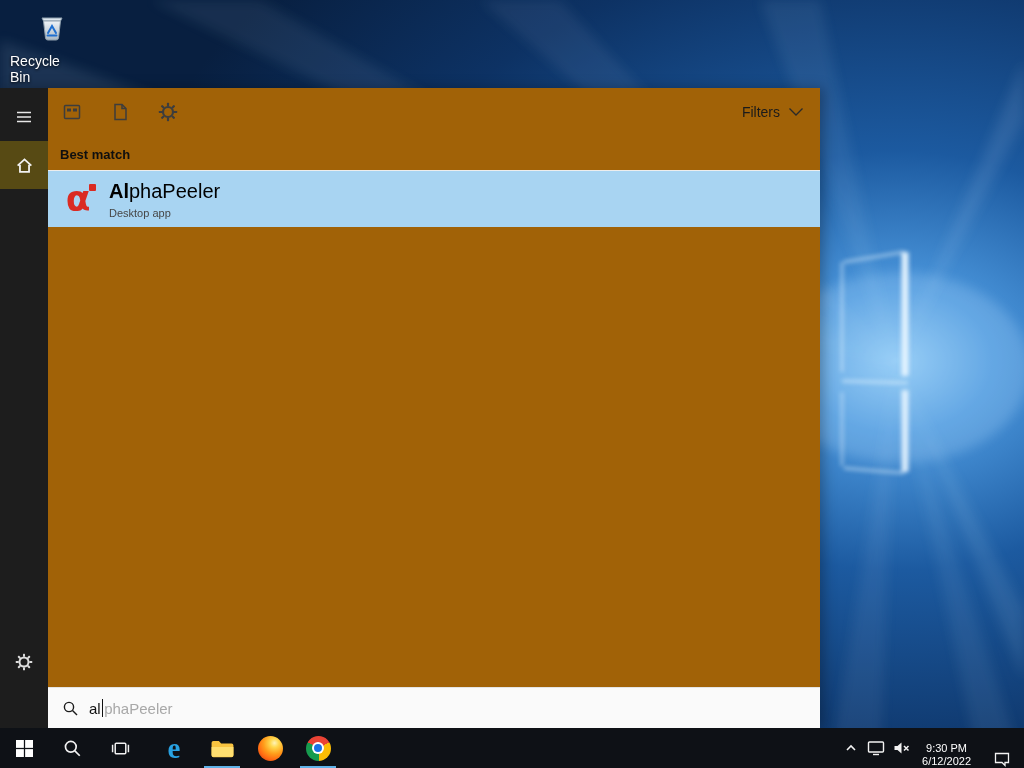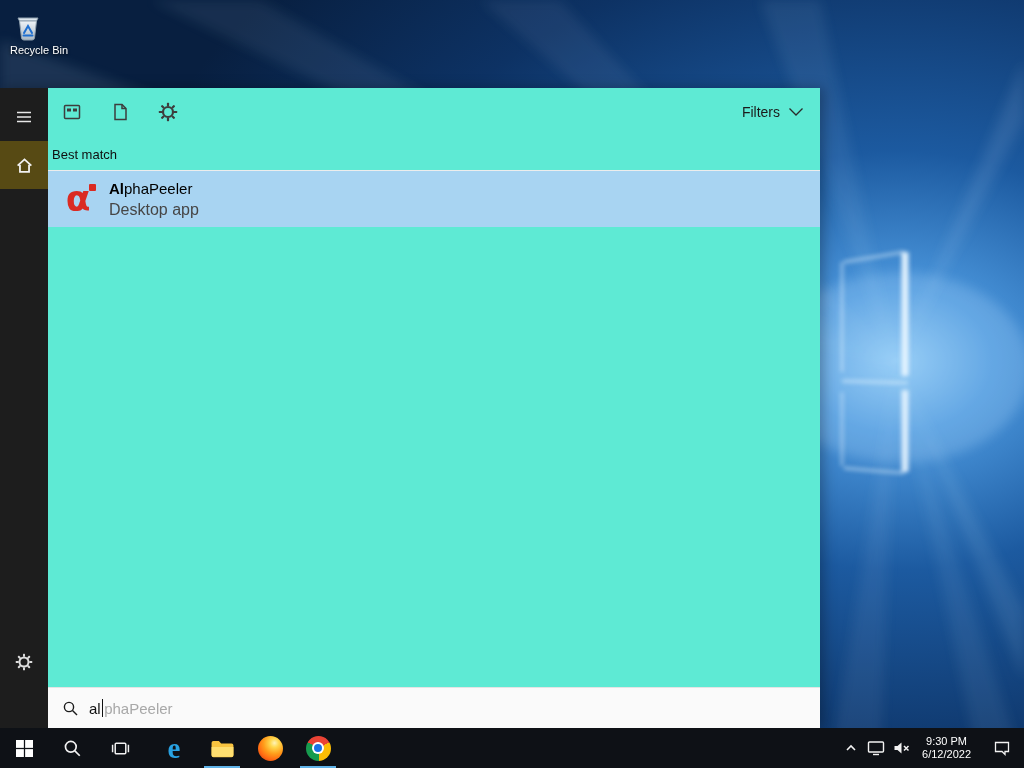--- a/index.html
+++ b/index.html
@@ -2,47 +2,47 @@
 <html><head>
 <meta charset="utf-8">
 <style>
   html,body{margin:0;padding:0;background:#000;}
   .screen{position:relative;width:1024px;height:768px;overflow:hidden;
           font-family:"Liberation Sans","DejaVu Sans",sans-serif;}
   .wallpaper{position:absolute;inset:0;z-index:0;}
 
   
   .rbin{position:absolute;left:10px;top:8px;width:60px;z-index:2;display:flex;flex-direction:column;
-        align-items:flex-start;gap:0;color:#fff;font-size:11px;text-shadow:0 1px 3px rgba(0,0,0,.9);cursor:default;}
+        align-items:flex-end;gap:9px;color:#fff;font-size:14px;text-shadow:0 1px 3px rgba(0,0,0,.9);cursor:default;}
 
   
   .panel{position:absolute;left:0;top:88px;width:820px;height:640px;display:flex;z-index:5;
          box-shadow:4px 0 12px rgba(0,0,0,.28);}
   .rail{width:48px;background:#1d1d1d;display:flex;flex-direction:column;padding-top:5px;box-sizing:border-box;flex:0 0 auto;}
   .rail-btn{width:48px;height:48px;display:flex;align-items:center;justify-content:center;}
   .rail-btn.active{background:#574a14;}
   .rail-gear{margin-top:auto;margin-bottom:42px;}
 
-  .main{flex:1;background:#5eead4;display:flex;flex-direction:column;position:relative;min-width:0;}
+  .main{flex:1;background:#a16207;display:flex;flex-direction:column;position:relative;min-width:0;}
   .topbar{height:48px;display:flex;align-items:center;flex:0 0 auto;}
   .top-icon{width:48px;height:48px;display:flex;align-items:center;justify-content:center;color:#3d3d3d;}
   .filters{margin-left:auto;display:flex;align-items:center;gap:8px;padding-right:16px;font-size:14px;color:#1b1b1b;}
 
-  .sec{font-size:13px;font-weight:400;color:#0f0f0f;padding:11px 4px 8px;flex:0 0 auto;}
+  .sec{font-size:13px;font-weight:700;color:#0f0f0f;padding:11px 12px 8px;flex:0 0 auto;}
   .sec.bm{border-bottom:1px solid #ededed;}
   .sec.settings{padding-top:14px;}
 
   .row-best{height:56px;background:#a8d4f2;display:flex;align-items:center;gap:13px;padding:0 12px;flex:0 0 auto;}
   .logo{width:36px;height:36px;position:relative;flex:0 0 auto;}
   .logo .alpha{display:block;text-align:center;font-size:36px;line-height:36px;font-weight:700;color:#da2b23;
                font-family:"DejaVu Sans",sans-serif;}
   .logo .dot{position:absolute;top:3px;right:0px;width:7px;height:7px;background:#da2b23;border-radius:1px;}
-  .bm-title{font-size:15px;color:#000;}
+  .bm-title{font-size:20px;color:#000;}
   .bm-title .match{font-weight:700;}
-  .bm-sub{font-size:16px;color:#464646;margin-top:4px;}
+  .bm-sub{font-size:11px;color:#464646;margin-top:4px;}
 
   .row-setting{height:36px;display:flex;align-items:center;gap:11px;padding:0 12px;flex:0 0 auto;color:#161616;}
   .rs-text{font-size:14.5px;}
   .rs-text .match{font-weight:700;}
 
   .fill{flex:1 1 auto;}
 
   .searchbox{height:40px;background:#fafafa;border-top:1px solid #e4e4e4;display:flex;align-items:center;
              gap:10px;padding:0 14px;flex:0 0 auto;}
   .sb-text{font-size:15px;color:#111;display:flex;align-items:center;}
@@ -56,21 +56,21 @@
   .tb-btn{width:48px;display:flex;align-items:center;justify-content:center;position:relative;}
   .tb-btn.open::after{content:"";position:absolute;left:6px;right:6px;bottom:0;height:2px;background:#5fb2e8;}
   .tb-gap{width:6px;}
   .edge-e{font-family:"Liberation Serif","DejaVu Serif",serif;font-weight:700;font-size:29px;line-height:1;color:#28a2e2;}
   .ff{width:25px;height:25px;border-radius:50%;
       background:radial-gradient(circle at 66% 28%, #fff3b8 0%, #ffd84d 18%, #ff9c1a 45%, #ff6a13 68%, #d8420e 88%, #b83409 100%);}
   .chrome{width:25px;height:25px;border-radius:50%;position:relative;
       background:conic-gradient(from -60deg, #ea4335 0 120deg, #fbbc05 120deg 240deg, #169b4e 240deg 360deg);}
   .chrome .ctr{position:absolute;inset:6.5px;background:#fff;border-radius:50%;}
   .chrome .dotb{position:absolute;inset:8.5px;background:#1a73e8;border-radius:50%;}
-  .tb-right{margin-left:auto;display:flex;align-items:center;}
+  .tb-right{margin-left:auto;display:flex;align-items:flex-end;}
   .tray-btn{width:25px;height:40px;display:flex;align-items:center;justify-content:center;}
   .clock{padding:0 9px;color:#fff;font-size:11px;line-height:13px;text-align:center;}
   .ac-btn{width:44px;display:flex;align-items:center;justify-content:center;}
 </style>
 </head>
 <body>
 
 <div class="screen">
 
   <svg class="wallpaper" width="1024" height="768" viewBox="0 0 1024 768">

